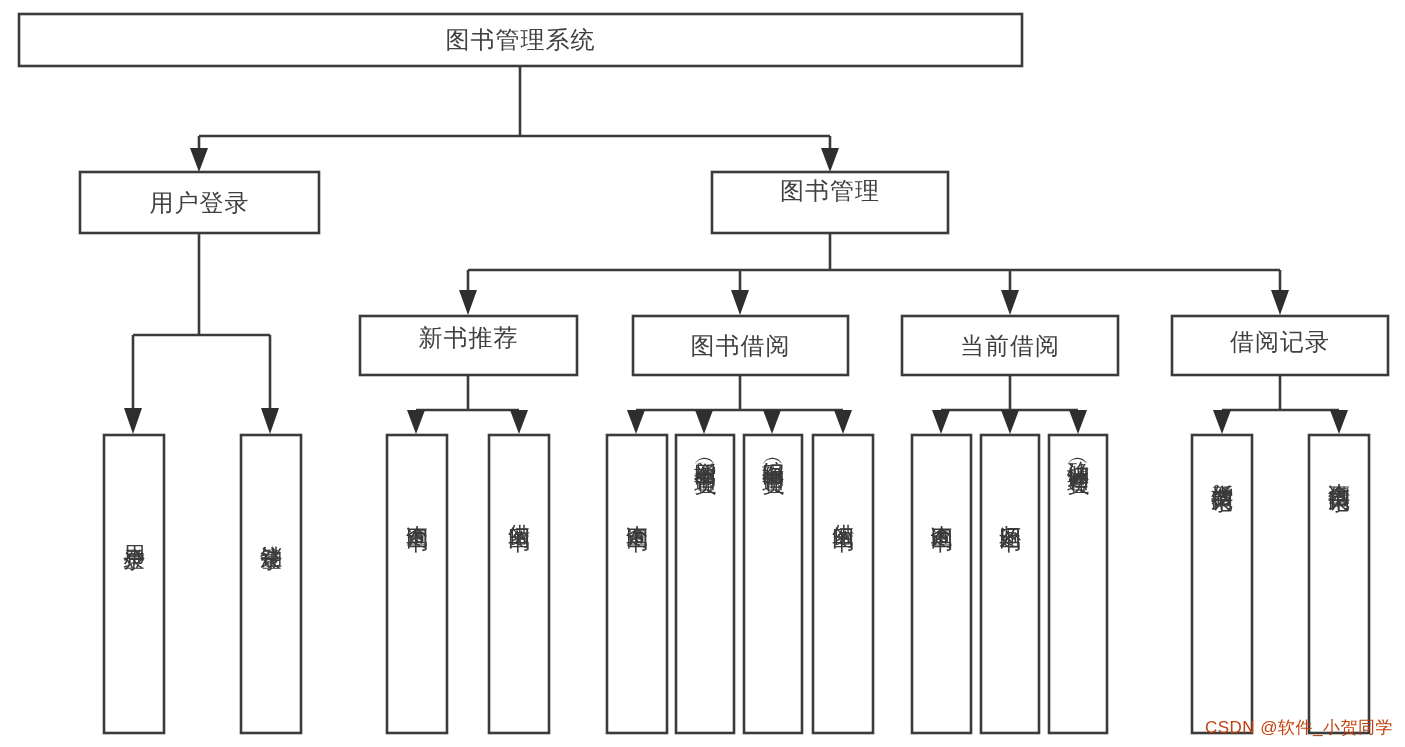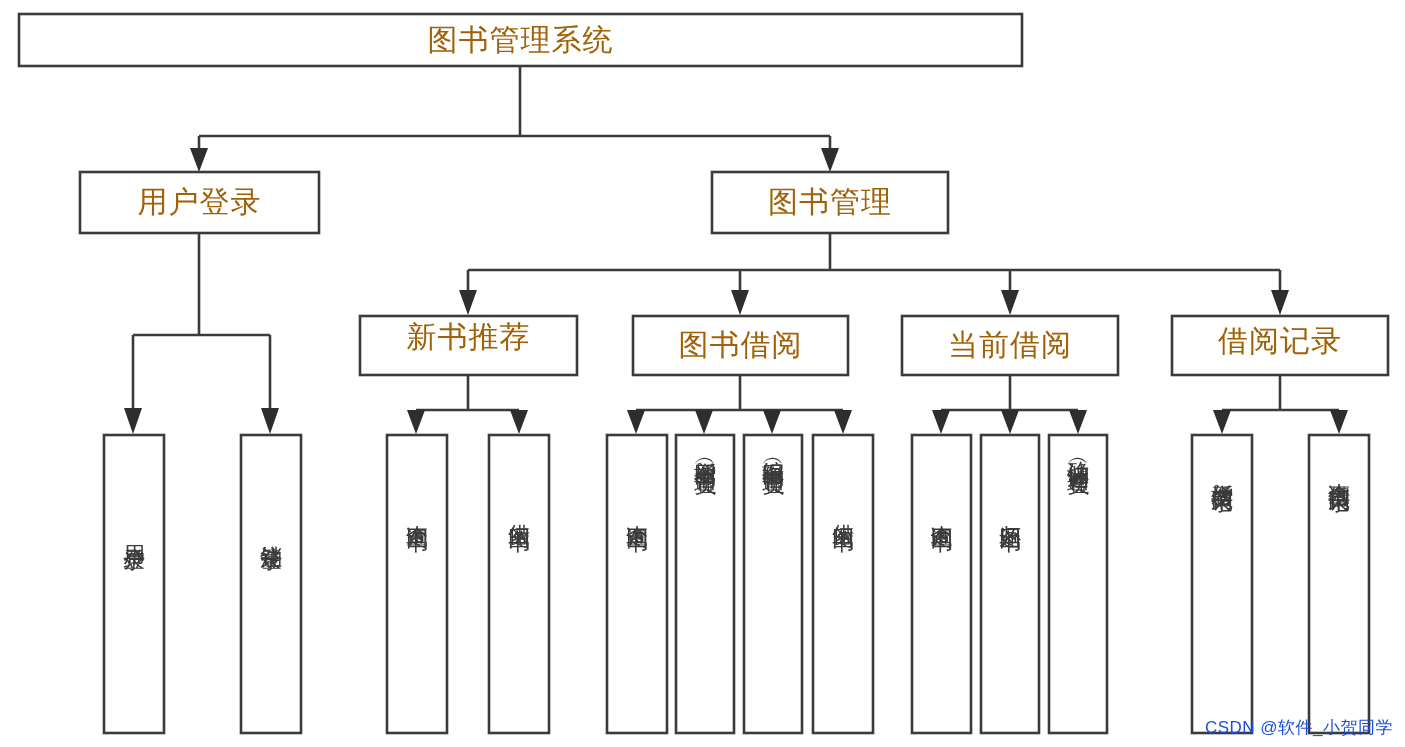--- a/index.html
+++ b/index.html
@@ -58,32 +58,32 @@
   }
   .hlabel-wrap {
     position: absolute;
     display: flex;
     align-items: center;
     justify-content: center;
     pointer-events: none;
   }
   .hlabel-text {
     font-family: "Liberation Sans", "DejaVu Sans", sans-serif;
-    font-size: 30px;
-    color: #a16207;
+    font-size: 24px;
+    color: #404040;
     letter-spacing: 1px;
     white-space: nowrap;
   }
   #watermark {
     position: absolute;
     right: 12px;
     bottom: 8px;
     font-family: "Liberation Sans", "DejaVu Sans", sans-serif;
     font-size: 17px;
-    color: #1d4ed8;
+    color: #c2410c;
     letter-spacing: 0.5px;
     white-space: nowrap;
     pointer-events: none;
   }
 </style>
 </head>
 <body>
 
 <div id="stage">
 
@@ -186,21 +186,21 @@
     <rect class="node-box" x="1309" y="435" width="60" height="298"></rect>
   </svg>
 
   <div class="hlabel-wrap" style="left:19px; top:14px; width:1003px; height:52px;">
     <span class="hlabel-text">图书管理系统</span>
   </div>
 
   <div class="hlabel-wrap" style="left:80px; top:172px; width:239px; height:61px;">
     <span class="hlabel-text">用户登录</span>
   </div>
-  <div class="hlabel-wrap" style="left:712px; top:172px; width:236px; height:61px;justify-content:center;">
+  <div class="hlabel-wrap" style="left:712px; top:160px; width:236px; height:61px;justify-content:center;">
     <span class="hlabel-text">图书管理</span>
   </div>
 
   <div class="hlabel-wrap" style="left:360px; top:316px; width:217px; height:43px;">
     <span class="hlabel-text">新书推荐</span>
   </div>
   <div class="hlabel-wrap" style="left:902px; top:316px; width:216px; height:59px;">
     <span class="hlabel-text">当前借阅</span>
   </div>
   <div class="hlabel-wrap" style="left:633px; top:316px; width:215px; height:59px;">

